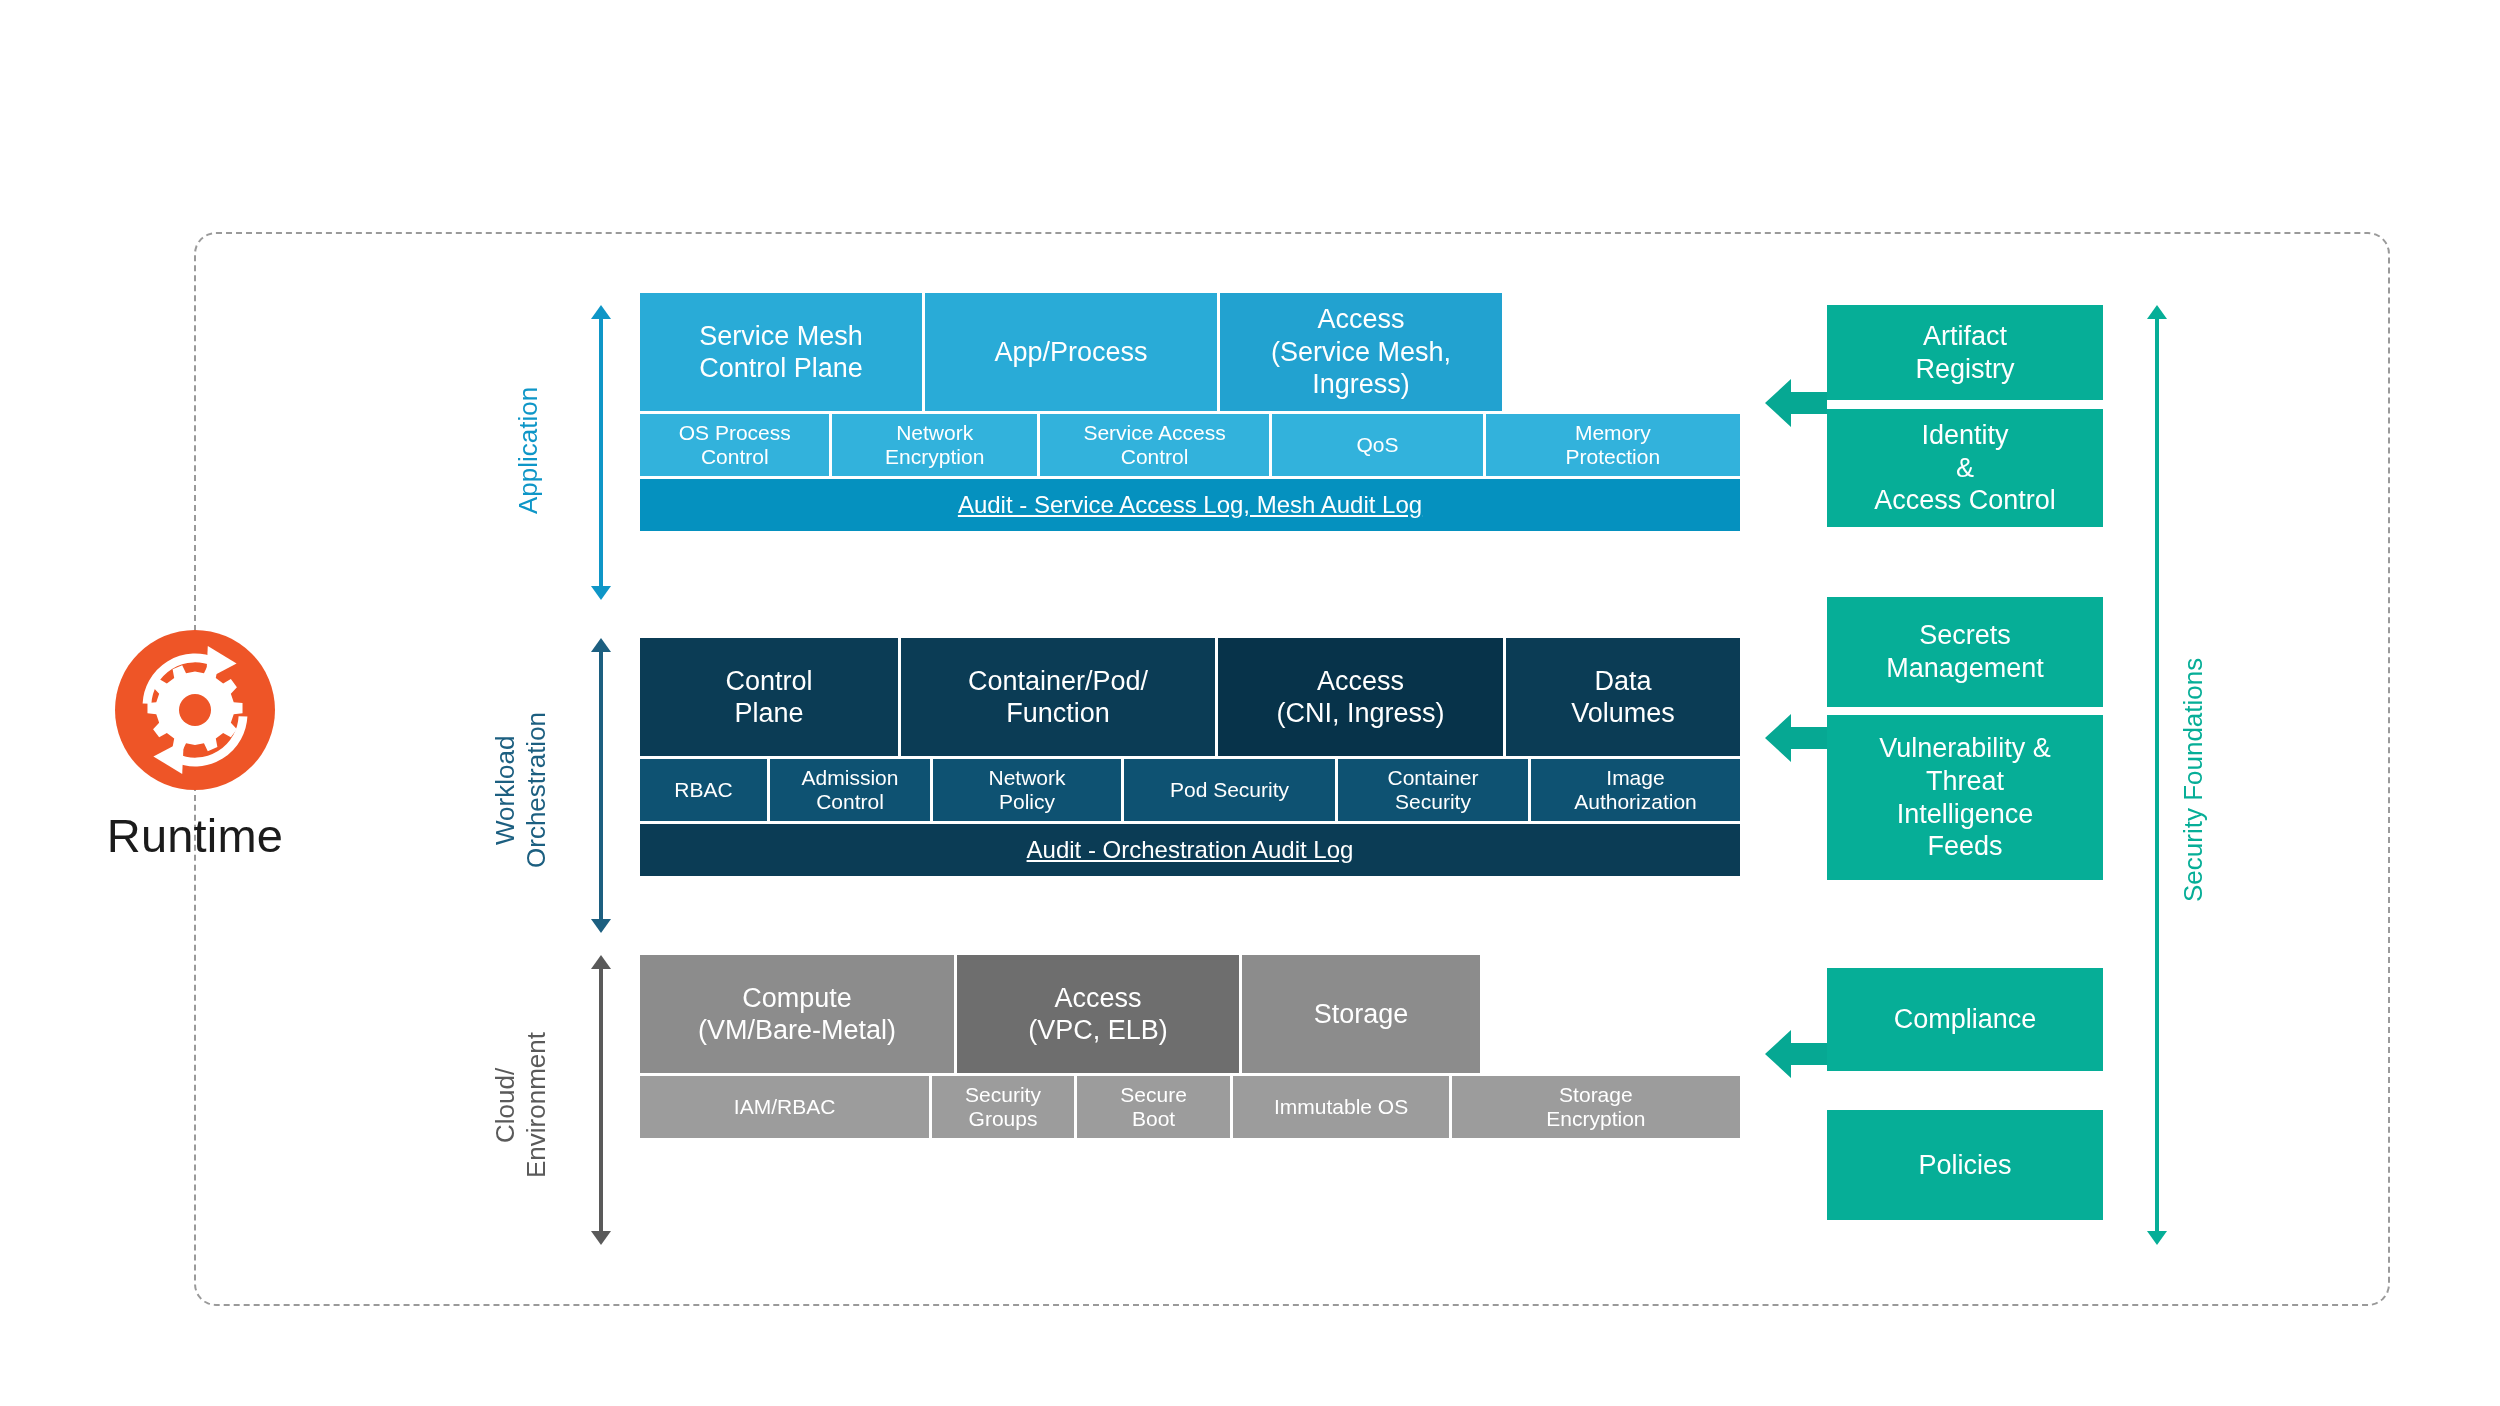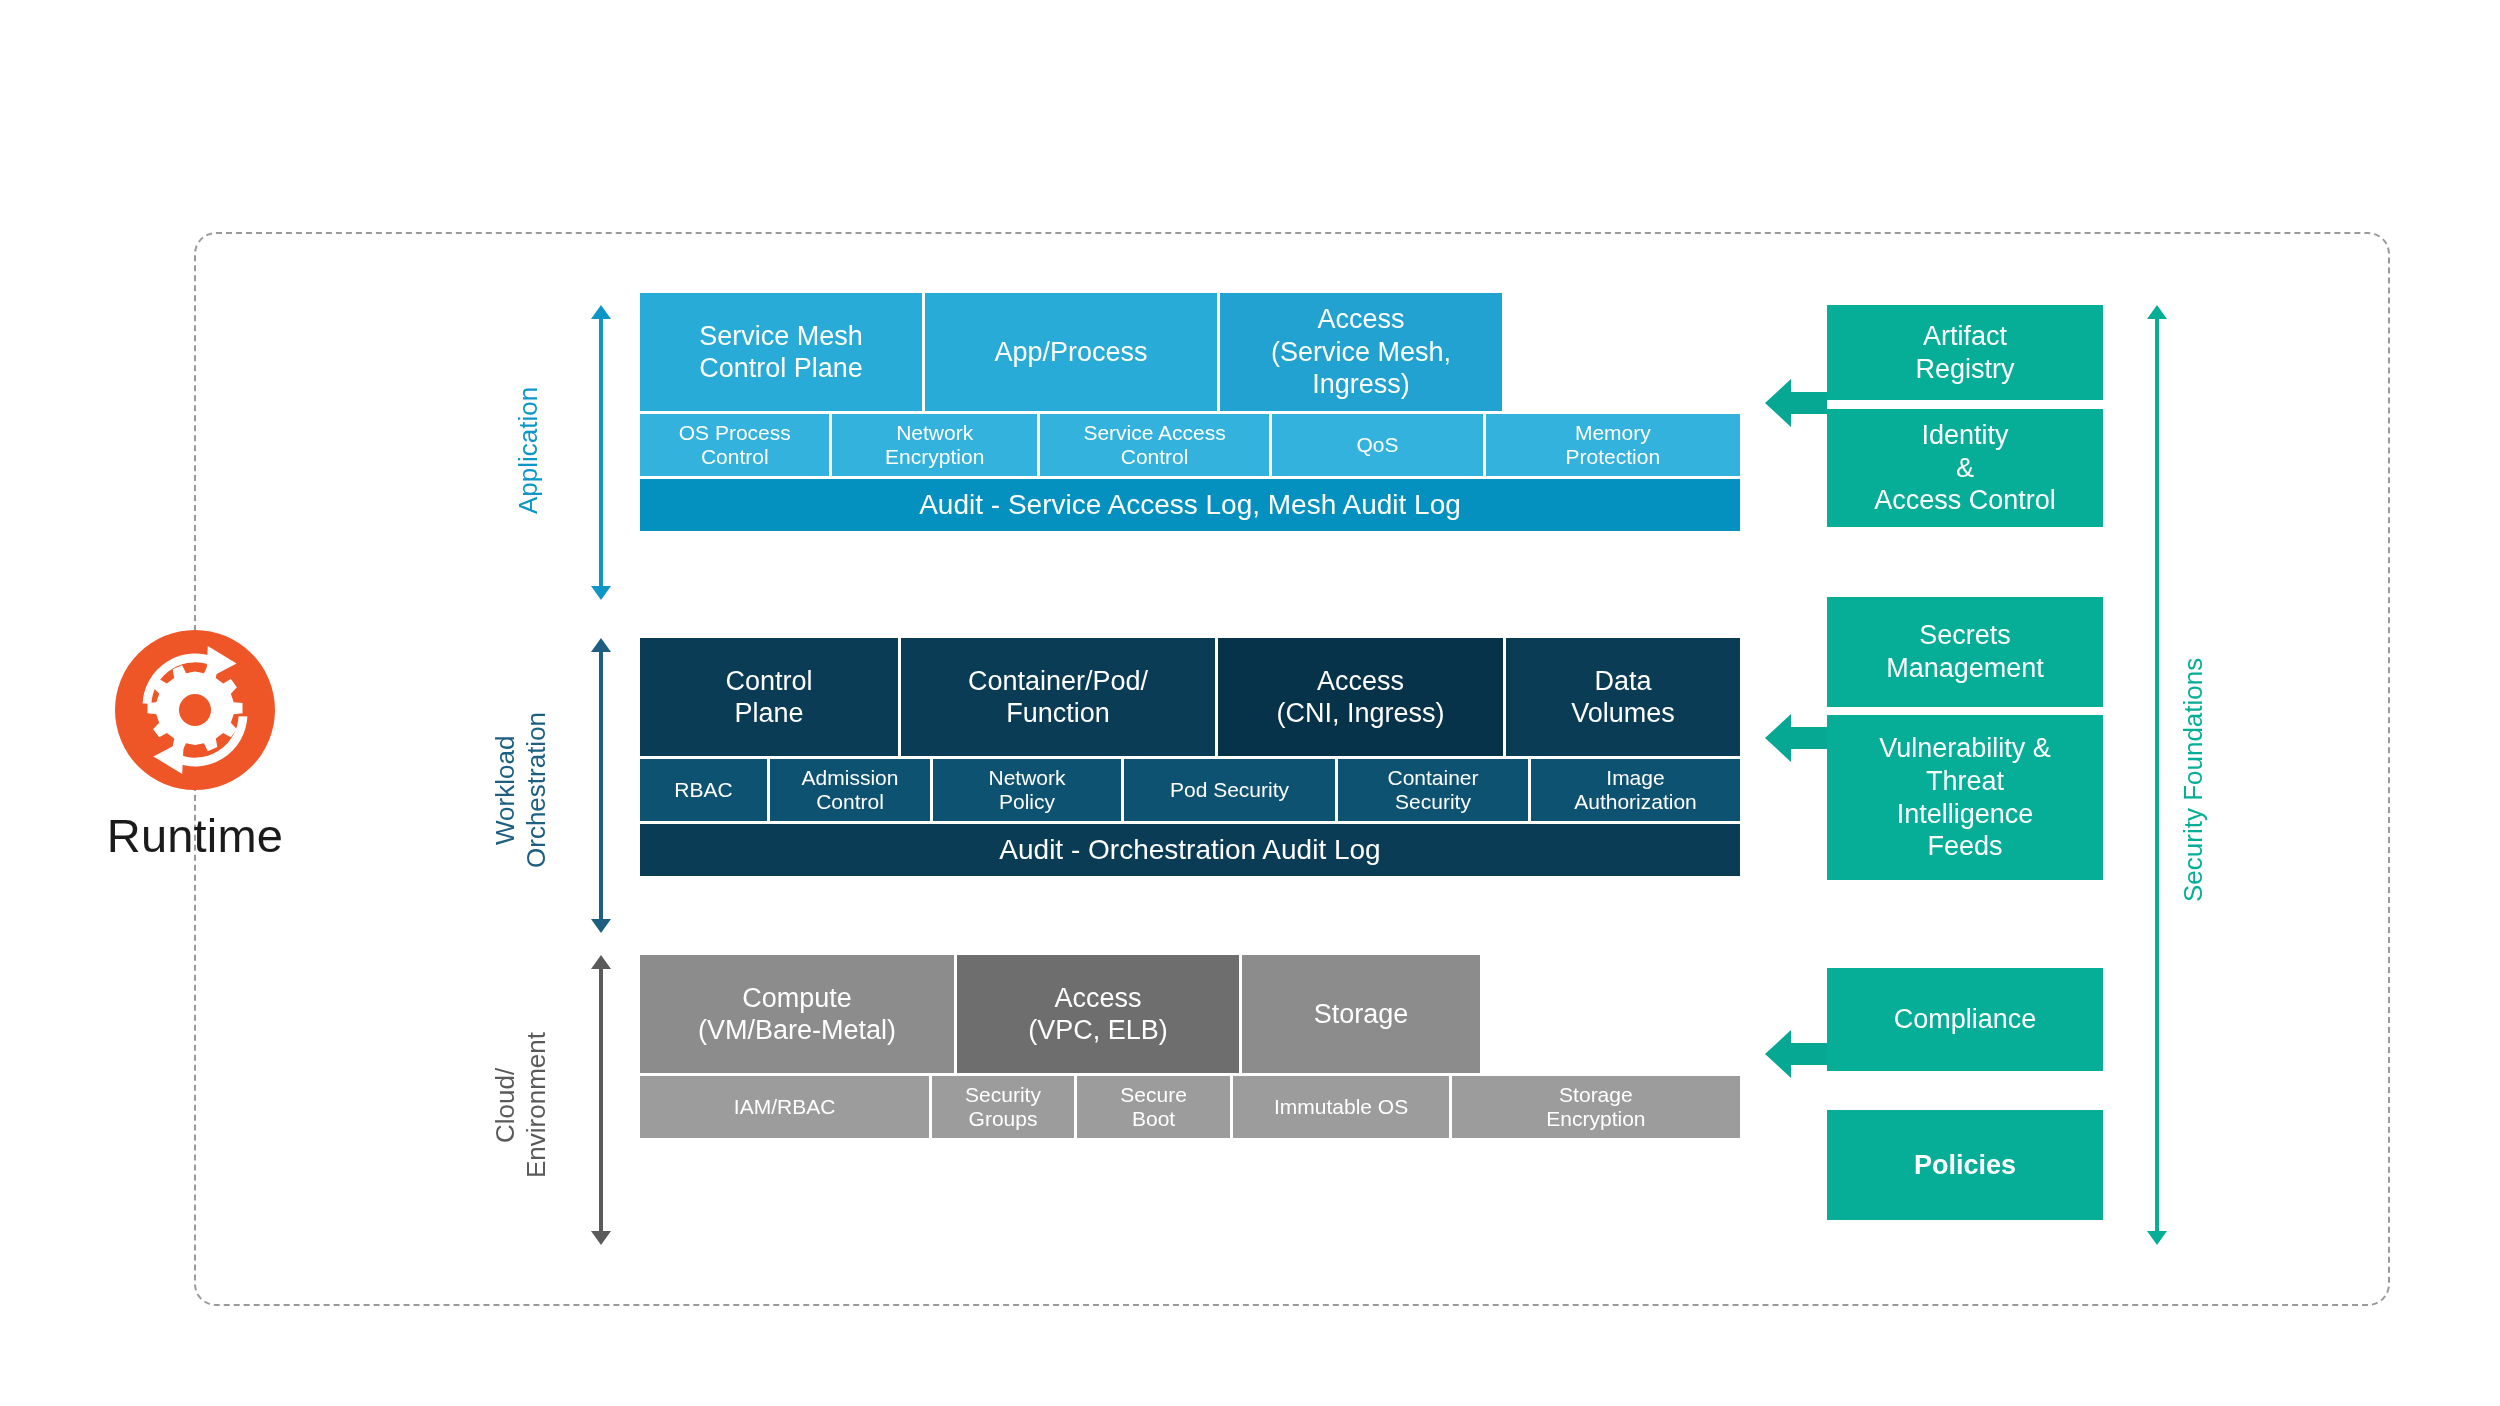--- a/index.html
+++ b/index.html
@@ -37,21 +37,21 @@
   .row-main{display:flex;height:118px;}
   .row-sub{display:flex;height:62px;margin-top:3px;}
   .row-audit{height:52px;margin-top:3px;display:flex;align-items:center;justify-content:center;}
 
   .cell{display:flex;align-items:center;justify-content:center;text-align:center;
         color:#ffffff;box-sizing:border-box;white-space:pre-line;}
   .row-main .cell{font-size:27px;line-height:1.2;margin-right:3px;}
   .row-main .cell:last-child{margin-right:0;}
   .row-sub .cell{font-size:21px;line-height:1.15;margin-right:3px;}
   .row-sub .cell:last-child{margin-right:0;}
-  .row-audit{color:#fff;font-size:28px;}
+  .row-audit{color:#fff;font-size:24px;text-decoration:underline;}
 
   
   .app .row-main .cell{background:#29ABD7;}
   .app .row-main .cell.dark{background:#22A2D0;}
   .app .row-sub .cell{background:#32B2DC;}
   .app .row-audit{background:#0591BF;}
 
   
   .wl .row-main .cell{background:#0B3C55;}
   .wl .row-main .cell.dark{background:#07334A;}
@@ -216,13 +216,13 @@
 <div class="found-box" style="top:409px;  height:118px;">Identity
 &amp;
 Access Control</div>
 <div class="found-box" style="top:597px;  height:110px;">Secrets
 Management</div>
 <div class="found-box" style="top:715px;  height:165px;">Vulnerability &amp;
 Threat
 Intelligence
 Feeds</div>
 <div class="found-box" style="top:968px;  height:103px;">Compliance</div>
-<div class="found-box" style="top:1110px; height:110px;font-weight:bold;">Policies</div>
+<div class="found-box" style="top:1110px; height:110px;">Policies</div>
 
 </body></html>

